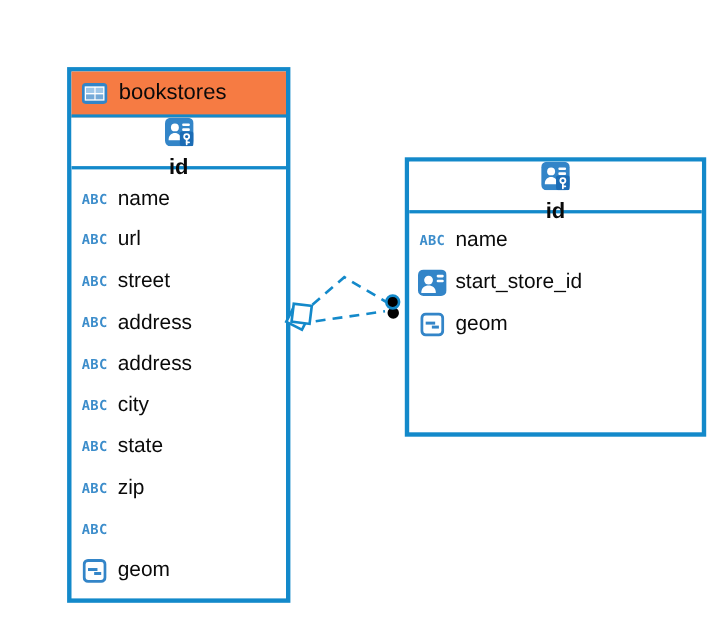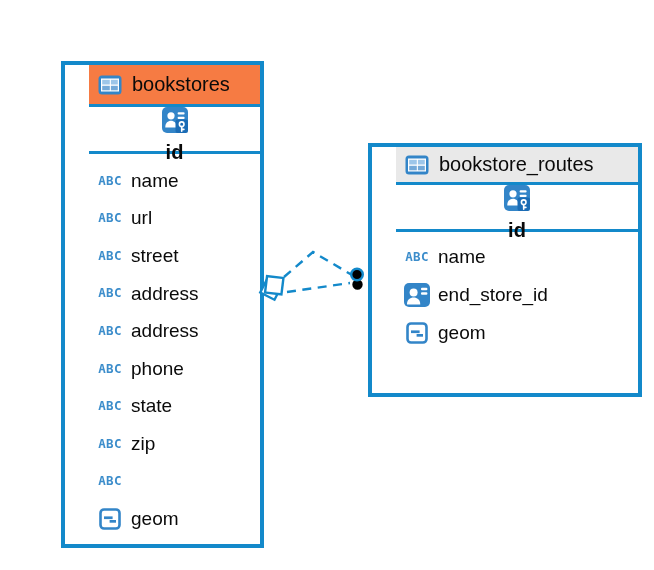--- a/index.html
+++ b/index.html
@@ -3,21 +3,20 @@
 <meta charset="utf-8">
 <style>
   html,body{margin:0;padding:0;}
   body{
     width:654px;height:570px;background:#FFFFFF;overflow:hidden;position:relative;
     font-family:"Liberation Sans", sans-serif;color:var(--text,#0A0A0A);
   }
   .erd-table{
     position:absolute;box-sizing:border-box;background:#fff;
     border:4px solid var(--table_border,#1389CA);
-    padding-left:24px;
   }
   #table-bookstores{left:61px;top:61px;width:203px;height:487px;}
   #table-bookstore-routes{left:368px;top:143px;width:274px;height:254px;}
 
   .table-header{
     display:flex;align-items:center;gap:8px;padding:0 7px;box-sizing:border-box;
     border-bottom:3px solid var(--table_border,#1389CA);
   }
   #table-bookstores .table-header{height:42px;background:var(--bookstores_header,#F67B43);}
   #table-bookstore-routes .table-header{height:38px;background:var(--routes_header,#E9E9E9);}
@@ -122,21 +121,21 @@
     <div class="col-row">
       <span class="icon-box">
           <span class="abc">ABC</span>
         </span>
       <span class="col-label">address</span>
     </div>
     <div class="col-row">
       <span class="icon-box">
           <span class="abc">ABC</span>
         </span>
-      <span class="col-label">phone</span>
+      <span class="col-label">city</span>
     </div>
     <div class="col-row">
       <span class="icon-box">
           <span class="abc">ABC</span>
         </span>
       <span class="col-label">state</span>
     </div>
     <div class="col-row">
       <span class="icon-box">
           <span class="abc">ABC</span>
@@ -155,33 +154,20 @@
           <rect x="5" y="8.4" width="8.6" height="2.7" class="geom-dash"></rect>
           <rect x="10.6" y="12" width="6.4" height="2.7" class="geom-dash"></rect>
         </svg>
       </span>
       <span class="col-label">geom</span>
     </div>
   </div>
 </div>
 
 <div class="erd-table" id="table-bookstore-routes">
-  <div class="table-header">
-    <span class="icon-box">
-      <svg width="24" height="20" viewBox="0 0 24 20">
-        <rect x="0.5" y="0.5" width="23" height="19" rx="3.5" class="icon-bg"></rect>
-        <rect x="3" y="3.5" width="18" height="13" class="icon-white"></rect>
-        <rect x="4.2" y="4.8" width="7.6" height="4.7" class="cell-light"></rect>
-        <rect x="12.9" y="4.8" width="6.9" height="4.7" class="cell-light"></rect>
-        <rect x="4.2" y="10.8" width="7.6" height="4.5" class="cell-mid"></rect>
-        <rect x="12.9" y="10.8" width="6.9" height="4.5" class="cell-mid"></rect>
-      </svg>
-    </span>
-    <span class="table-title">bookstore_routes</span>
-  </div>
 
   <div class="pk-row">
     <span class="icon-box">
       <svg width="26" height="26" viewBox="0 0 26 26">
         <rect width="26" height="26" rx="5" class="icon-bg"></rect>
         <circle cx="9" cy="8.8" r="3.6" class="icon-white"></circle>
         <path d="M3.3 19.8 c0-3.8 2.7-6 5.7-6 s5.7 2.2 5.7 6 v0.6 h-11.4 z" class="icon-white"></path>
         <rect x="15.6" y="5.2" width="7" height="2.4" rx="1" class="icon-white"></rect>
         <rect x="15.6" y="9.7" width="7" height="2.4" rx="1" class="icon-white"></rect>
         <rect x="13.5" y="12.5" width="12.5" height="13.5" rx="2" class="badge"></rect>
@@ -203,21 +189,21 @@
     <div class="col-row">
       <span class="icon-box">
         <svg width="26" height="24" viewBox="0 0 26 24">
           <rect width="26" height="24" rx="5" class="icon-bg"></rect>
           <circle cx="9.6" cy="9.6" r="4" class="icon-white"></circle>
           <path d="M3 21 c0-4.2 3-6.4 6.6-6.4 s6.6 2.2 6.6 6.4 v0.4 h-13.2 z" class="icon-white"></path>
           <rect x="17" y="4.8" width="6.4" height="2.4" rx="1" class="icon-white"></rect>
           <rect x="17" y="9.3" width="6.4" height="2.4" rx="1" class="icon-white"></rect>
         </svg>
       </span>
-      <span class="col-label">end_store_id</span>
+      <span class="col-label">start_store_id</span>
     </div>
     <div class="col-row">
       <span class="icon-box">
         <svg width="22" height="22" viewBox="0 0 22 22">
           <rect x="1.5" y="1.5" width="19" height="19" rx="3.5" class="geom-frame"></rect>
           <rect x="5" y="8.4" width="8.6" height="2.7" class="geom-dash"></rect>
           <rect x="10.6" y="12" width="6.4" height="2.7" class="geom-dash"></rect>
         </svg>
       </span>
       <span class="col-label">geom</span>

